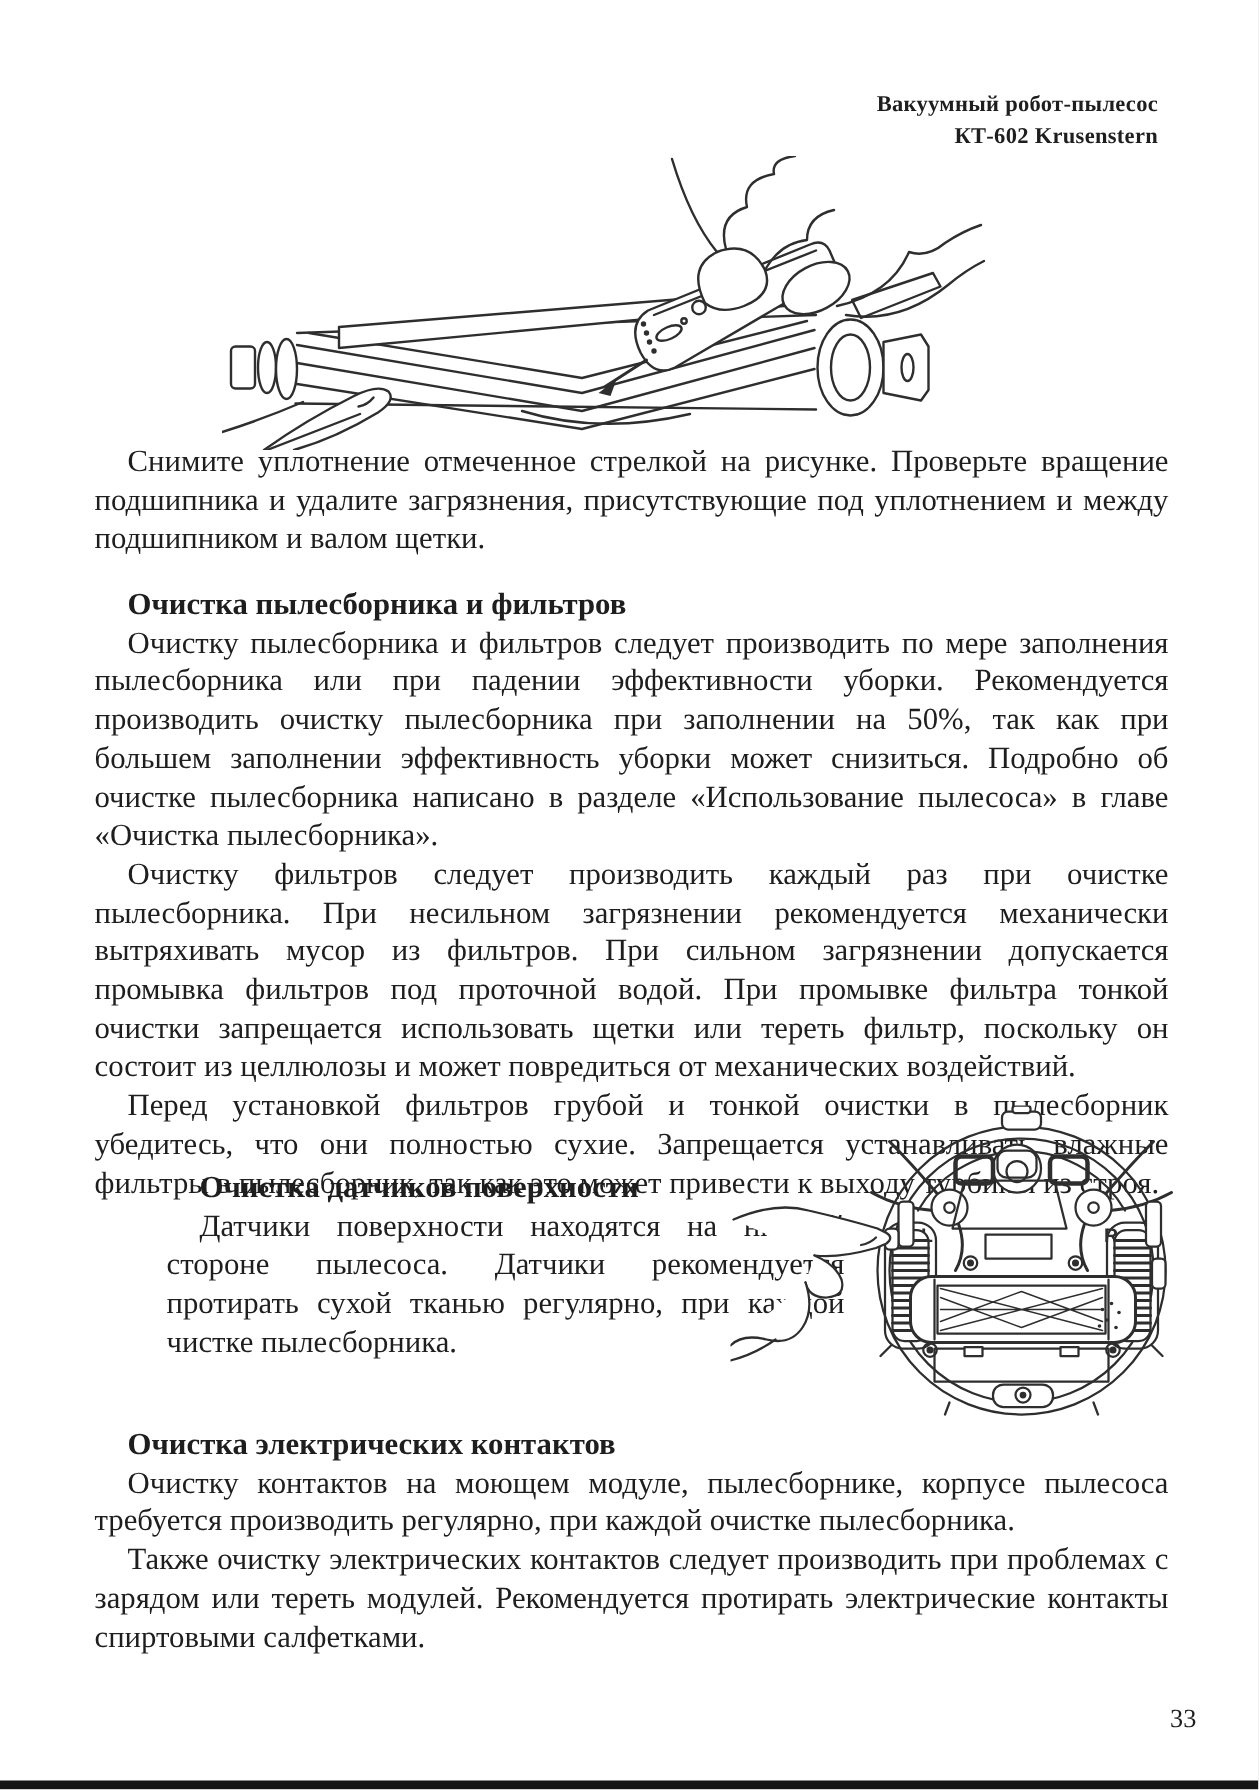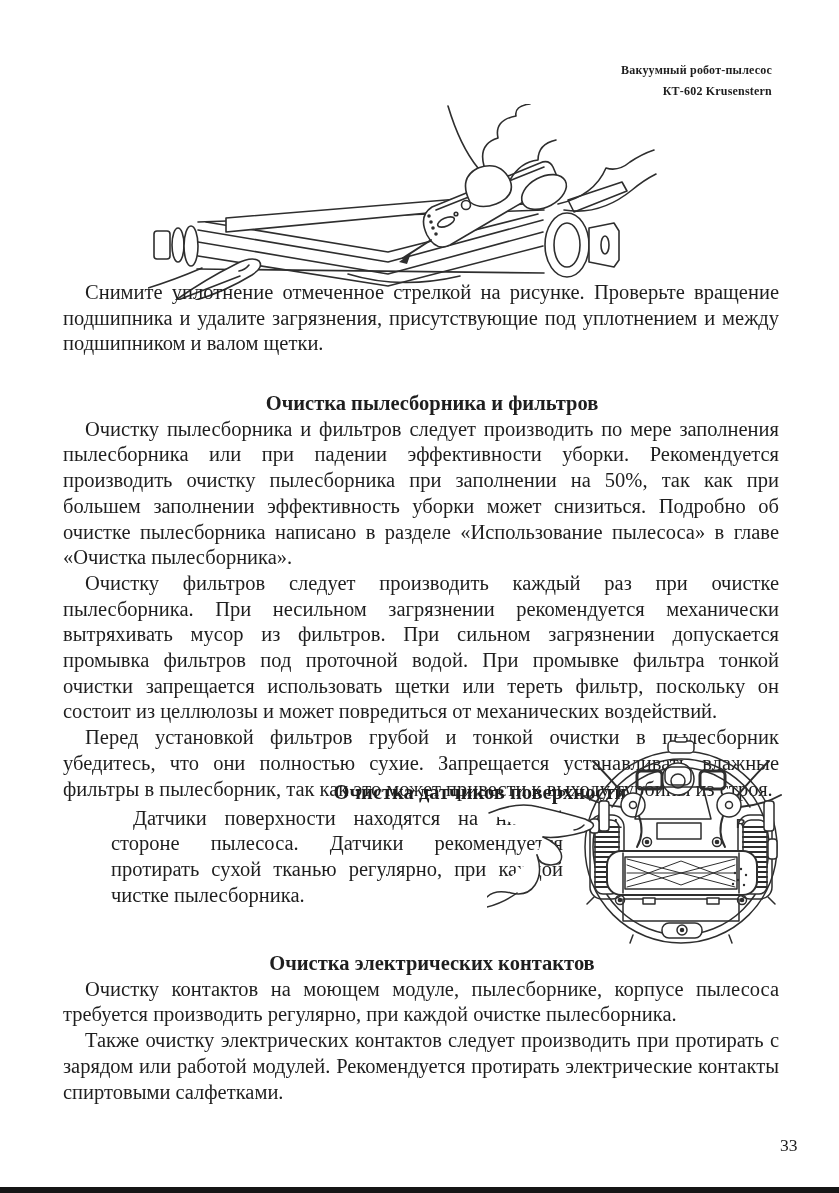--- a/index.html
+++ b/index.html
@@ -8,35 +8,35 @@
     width:839px;height:1193px;
     margin:0 auto;
     background:#ffffff;
     overflow:hidden;
     font-family:"Liberation Serif","DejaVu Serif",serif;
     color:#1e1e1e;
   }
   .doc-header{
     position:absolute;top:60px;right:67px;
     text-align:right;font-weight:bold;
-    font-size:12px;line-height:21px;letter-spacing:.2px;
+    font-size:15px;line-height:21px;letter-spacing:.2px;
   }
   .body-text{
     margin:0;
     font-size:20.5px;line-height:25.7px;
     text-align:justify;text-indent:22px;
   }
   .sec-heading{
     margin:0;
     font-size:20.5px;line-height:25.7px;
     font-weight:bold;padding-left:22px;
-    text-align:center;
+    text-align:left;
   }
   .abs{position:absolute;}
-  .intro-block{left:63px;top:280px;width:716px;}
+  .intro-block{left:63px;top:296px;width:716px;}
   .dustbin-block{left:63px;top:391px;width:716px;}
   .sensors-block{left:63px;top:780px;width:716px;margin-left:48px;}
   .sensors-block .narrow{width:452px;}
   .contacts-block{left:63px;top:926px;width:716px;margin-top:25px;}
   .page-number{
     left:780px;top:1134px;
     font-size:17.5px;line-height:22px;text-align:right;
   }
   .fig-brush{left:148px;top:104px;width:512px;height:196px;}
   .fig-robot{left:487px;top:737px;width:350px;height:210px;}
@@ -255,20 +255,20 @@
           <path d="M 50 118 Q 56 136 48 148 Q 40 160 24 156 Q 8 152 0 160" fill="#fff"></path>
           <path d="M 0 170 Q 16 166 30 156"></path>
         </g>
       </g>
     </svg>
   </div>
 
   <div class="abs contacts-block">
     <h2 class="sec-heading">Очистка электрических контактов</h2>
     <p class="body-text">Очистку контактов на моющем модуле, пылесборнике, корпусе пылесоса требуется производить регулярно, при каждой очистке пылесборника.</p>
-    <p class="body-text">Также очистку электрических контактов следует производить при протирать с зарядом или работой модулей. Рекомендуется протирать электрические контакты спиртовыми салфетками.</p>
+    <p class="body-text">Также очистку электрических контактов следует производить при проблемах с зарядом или тереть модулей. Рекомендуется протирать электрические контакты спиртовыми салфетками.</p>
   </div>
 
   <div class="abs page-number">33</div>
 
   <div class="abs bottom-bar"></div>
 
 </div>
 
 </body></html>

